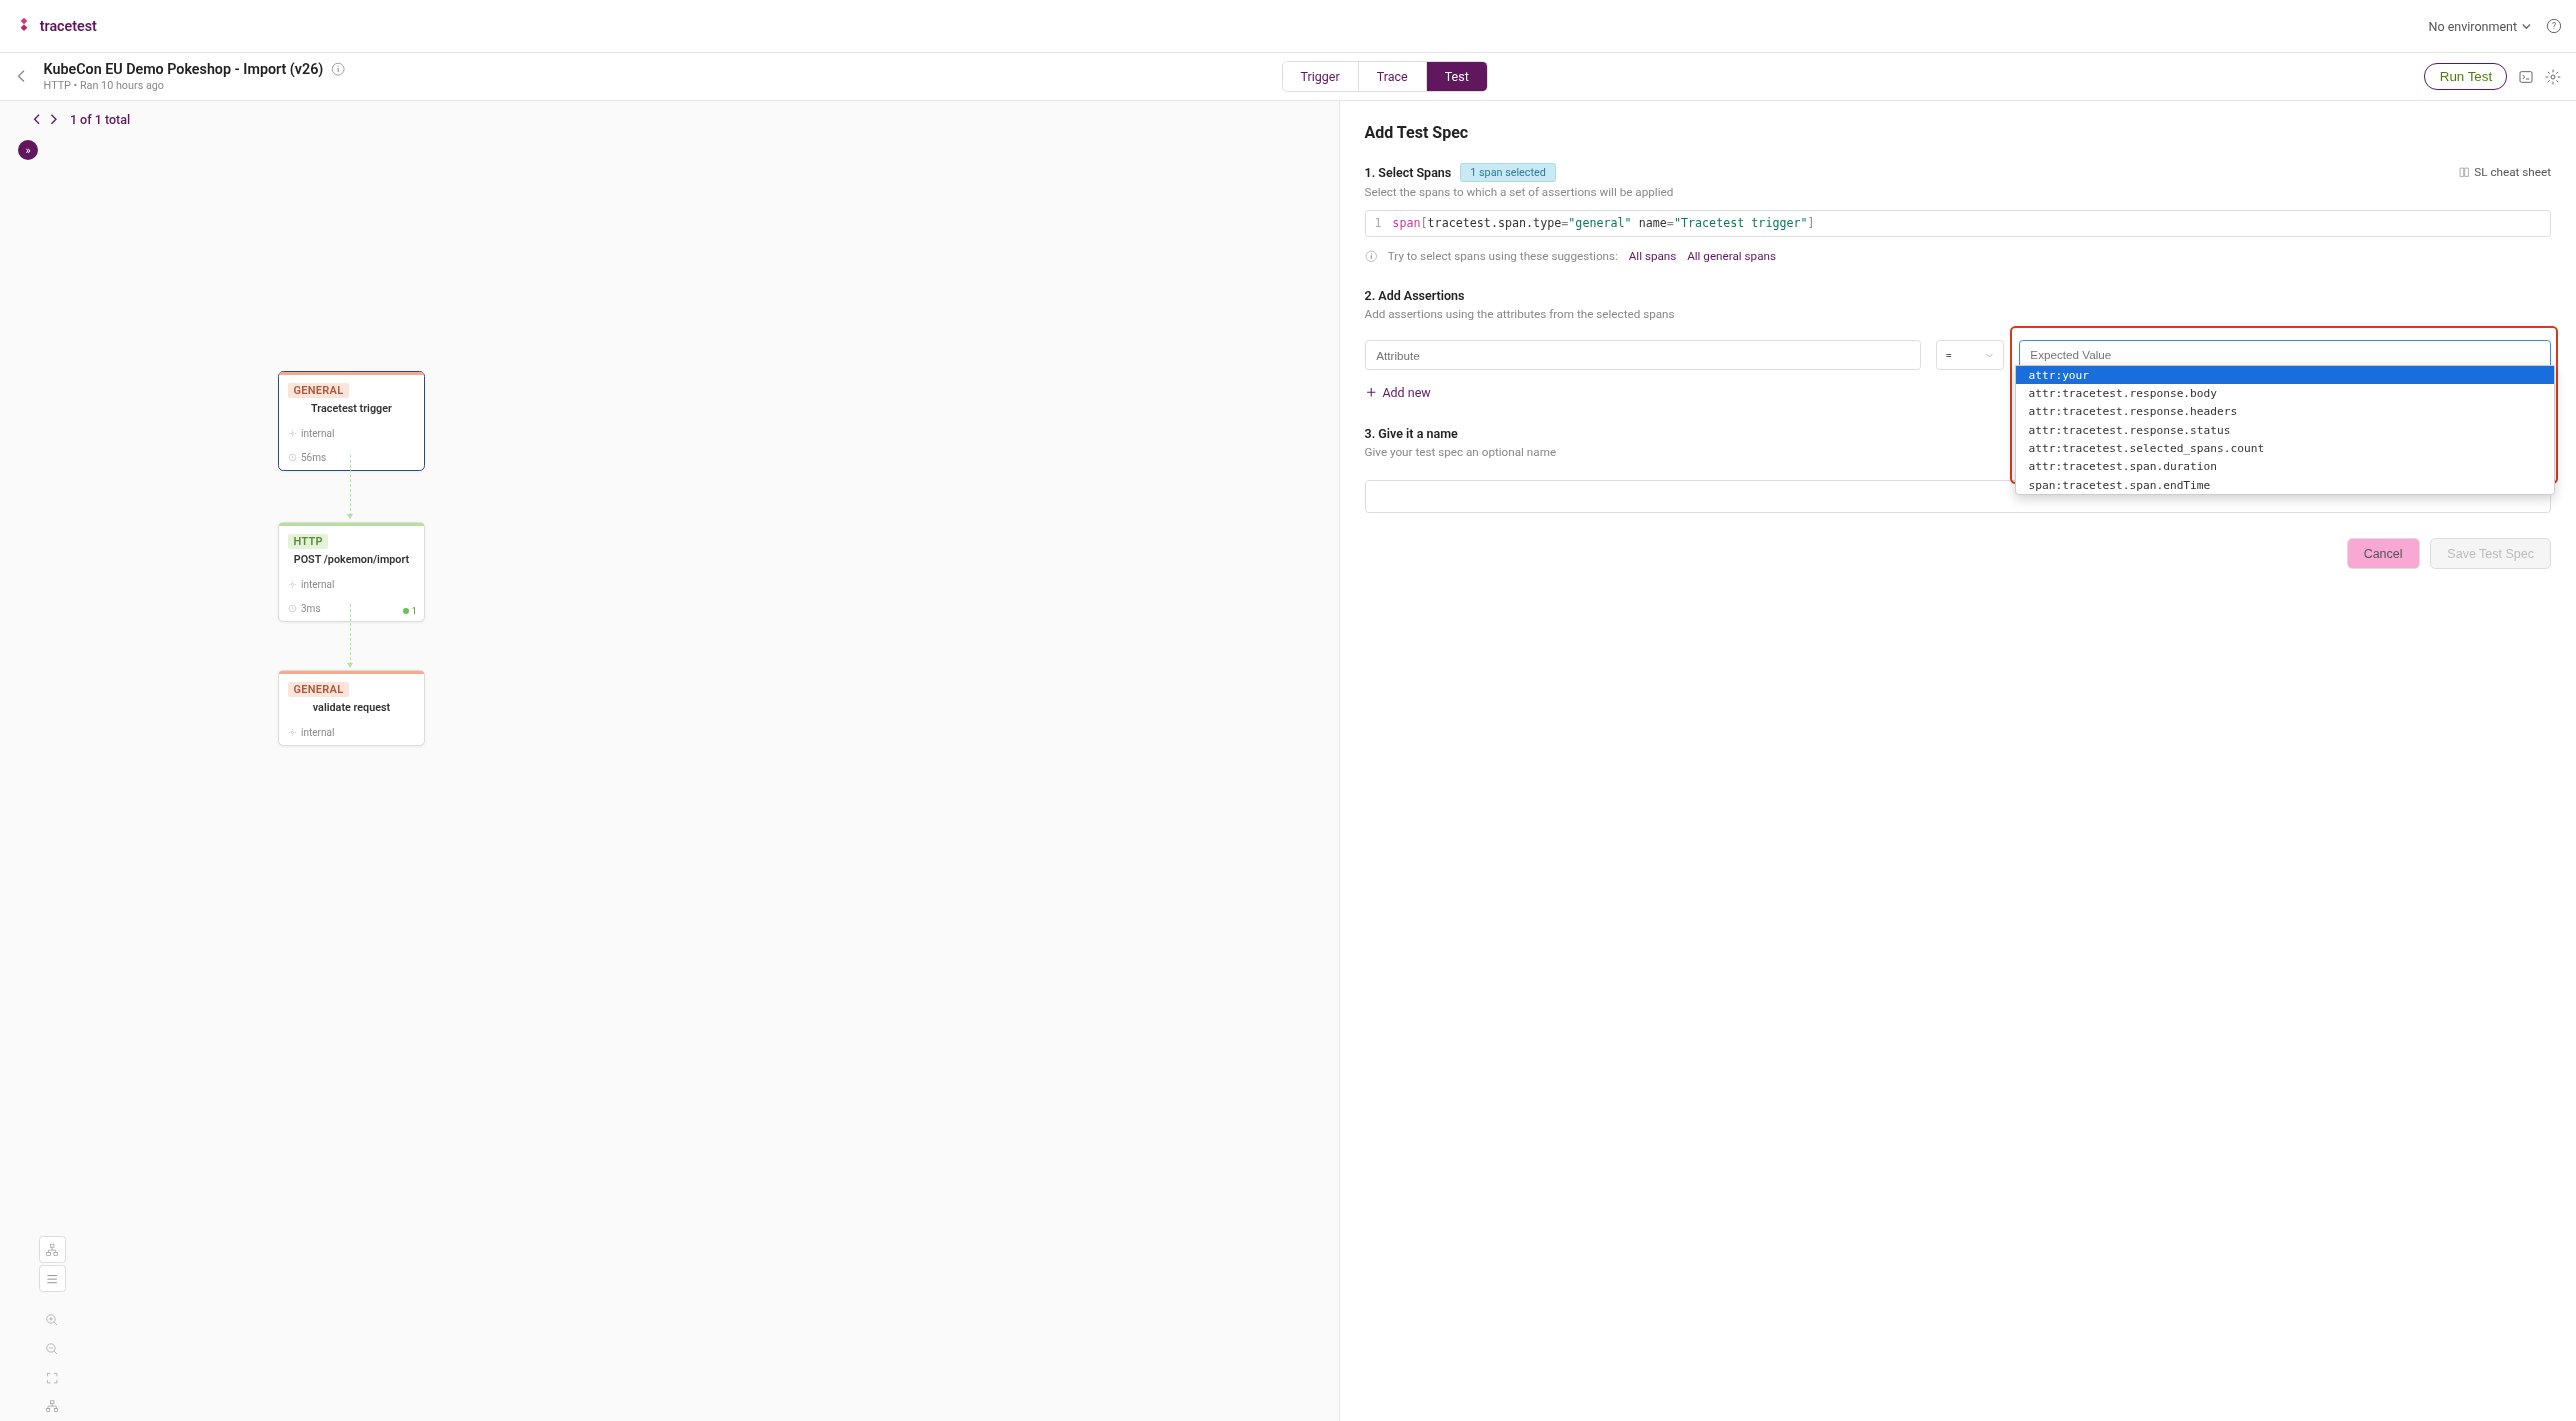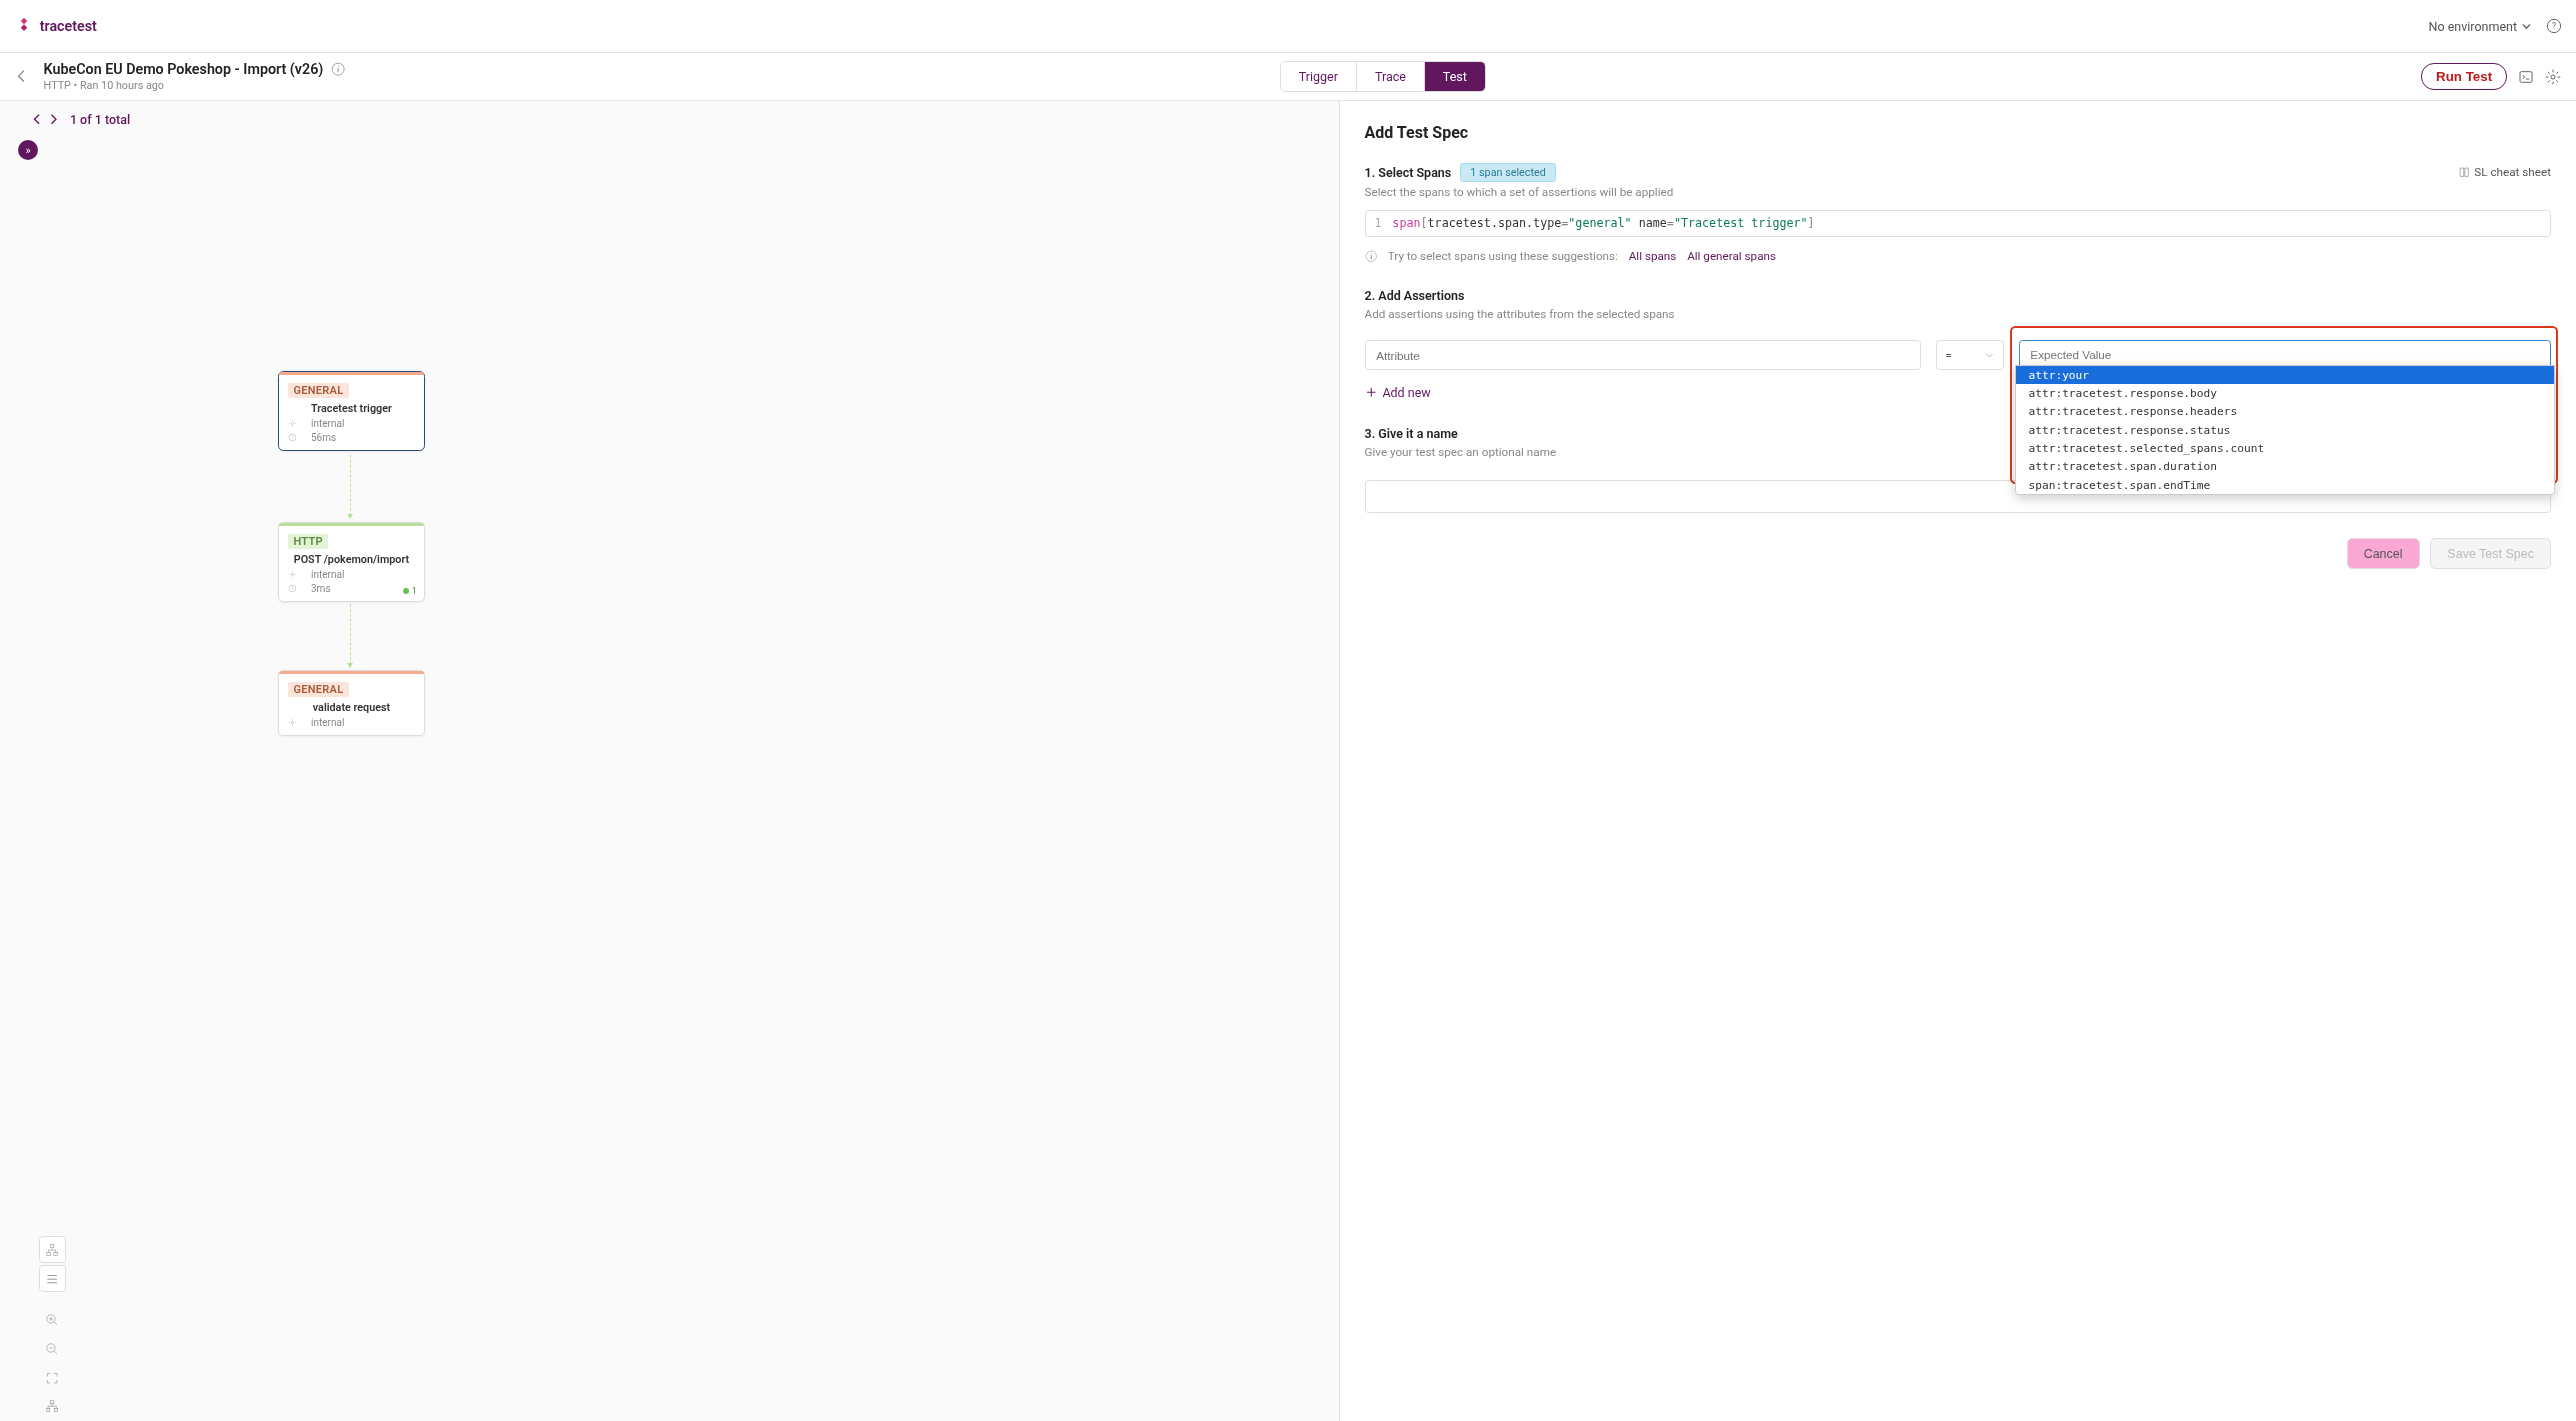--- a/index.html
+++ b/index.html
@@ -18,21 +18,21 @@
 .title-row { display: flex; align-items: center; gap: 7.2px; }
 .page-title { font-size: 14.3px; font-weight: 600; color: #222; }
 .info-icon { color: #999; cursor: pointer; }
 .meta { font-size: 10.8px; color: #888; margin-top: 1.8px; }
 
 .tabs { display: flex; gap: 0; border: 0.9px solid #ddd; border-radius: 5.4px; overflow: hidden; }
 .tab { padding: 7.2px 18px; cursor: pointer; color: #61175e; background: #fff; border-right: 0.9px solid #ddd; }
 .tab:last-child { border-right: none; }
 .tab.active { background: #61175e; color: #fff; }
 .header-right { display: flex; align-items: center; gap: 10.8px; }
-.btn-outline { border: 0.9px solid #61175e; color: #b91c1c; padding: 5.4px 14.3px; border-radius: 13px; background: #fff; cursor: pointer; font-weight: 700; }
+.btn-outline { border: 0.9px solid #61175e; color: #4d7c0f; padding: 5.4px 14.3px; border-radius: 13px; background: #fff; cursor: pointer; font-weight: 400; }
 .icon-btn { color: #666; cursor: pointer; }
 
 .main { display: flex; height: calc(100vh - 84px); }
 .left-panel { width: 52%; border-right: 0.9px solid #e5e5e5; position: relative; background: #fafafa; }
 .right-panel { width: 48%; padding: 21.5px 25px; overflow-y: auto; }
 
 .pager { display: flex; align-items: center; gap: 10.8px; padding: 10.8px 30.5px; color: #61175e; font-weight: 500; }
 .pager-arrows { display: flex; gap: 3.6px; }
 .pager-arrow { cursor: pointer; color: #61175e; }
 
@@ -42,21 +42,21 @@
 .span-card { position: absolute; width: 147px; border: 0.9px solid #dcdcdc; border-radius: 5.4px; background: #fff; box-shadow: 0 0.9px 2.7px rgba(0,0,0,0.06); }
 .span-card.selected { border: 1.8px solid #2e4a7a; }
 .span-card .cat-hdr { height: 3.6px; border-radius: 3.6px 3.6px 0 0; }
 .cat-general { background: #f5a98f; }
 .cat-http { background: #b7e09c; }
 .span-body { padding: 7.2px 9px; }
 .span-tag { display: inline-block; font-size: 11px; padding: 0.9px 5.4px; border-radius: 1.8px; background: #eee; color: #666; font-weight: 600; letter-spacing: 0.3px; }
 .span-tag.gen { background: #fbe5db; color: #a85a3a; }
 .span-tag.http { background: #e4f3d8; color: #5a8a3a; }
 .span-name { font-size: 10.8px; font-weight: 600; color: #333; margin-top: 3.6px; text-align: center; }
-.span-meta { display: flex; align-items: center; gap: 14px; font-size: 10px; color: #888; margin-top: 3px; }
+.span-meta { display: flex; align-items: center; gap: 4px; font-size: 10px; color: #888; margin-top: 13px; }
 .span-count { position: absolute; bottom: 5.4px; right: 7.2px; display: flex; align-items: center; gap: 2.7px; font-size: 9px; color: #5a8a3a; }
 .span-count .dot { width: 6.3px; height: 6.3px; background: #6ac05a; border-radius: 50%; }
 
 .connector { position: absolute; border-left: 1.8px dashed #b7e09c; }
 .arrowhead { position: absolute; width: 0; height: 0; border-left: 3.6px solid transparent; border-right: 3.6px solid transparent; border-top: 5.4px solid #b7e09c; }
 
 .toolbelt { position: absolute; left: 39px; bottom: 18px; display: flex; flex-direction: column; gap: 1.8px; }
 .tool-btn { width: 27px; height: 27px; display: flex; align-items: center; justify-content: center; color: #888; cursor: pointer; border-radius: 3.6px; }
 .tool-btn.box { border: 0.9px solid #ddd; background: #fff; }
 

